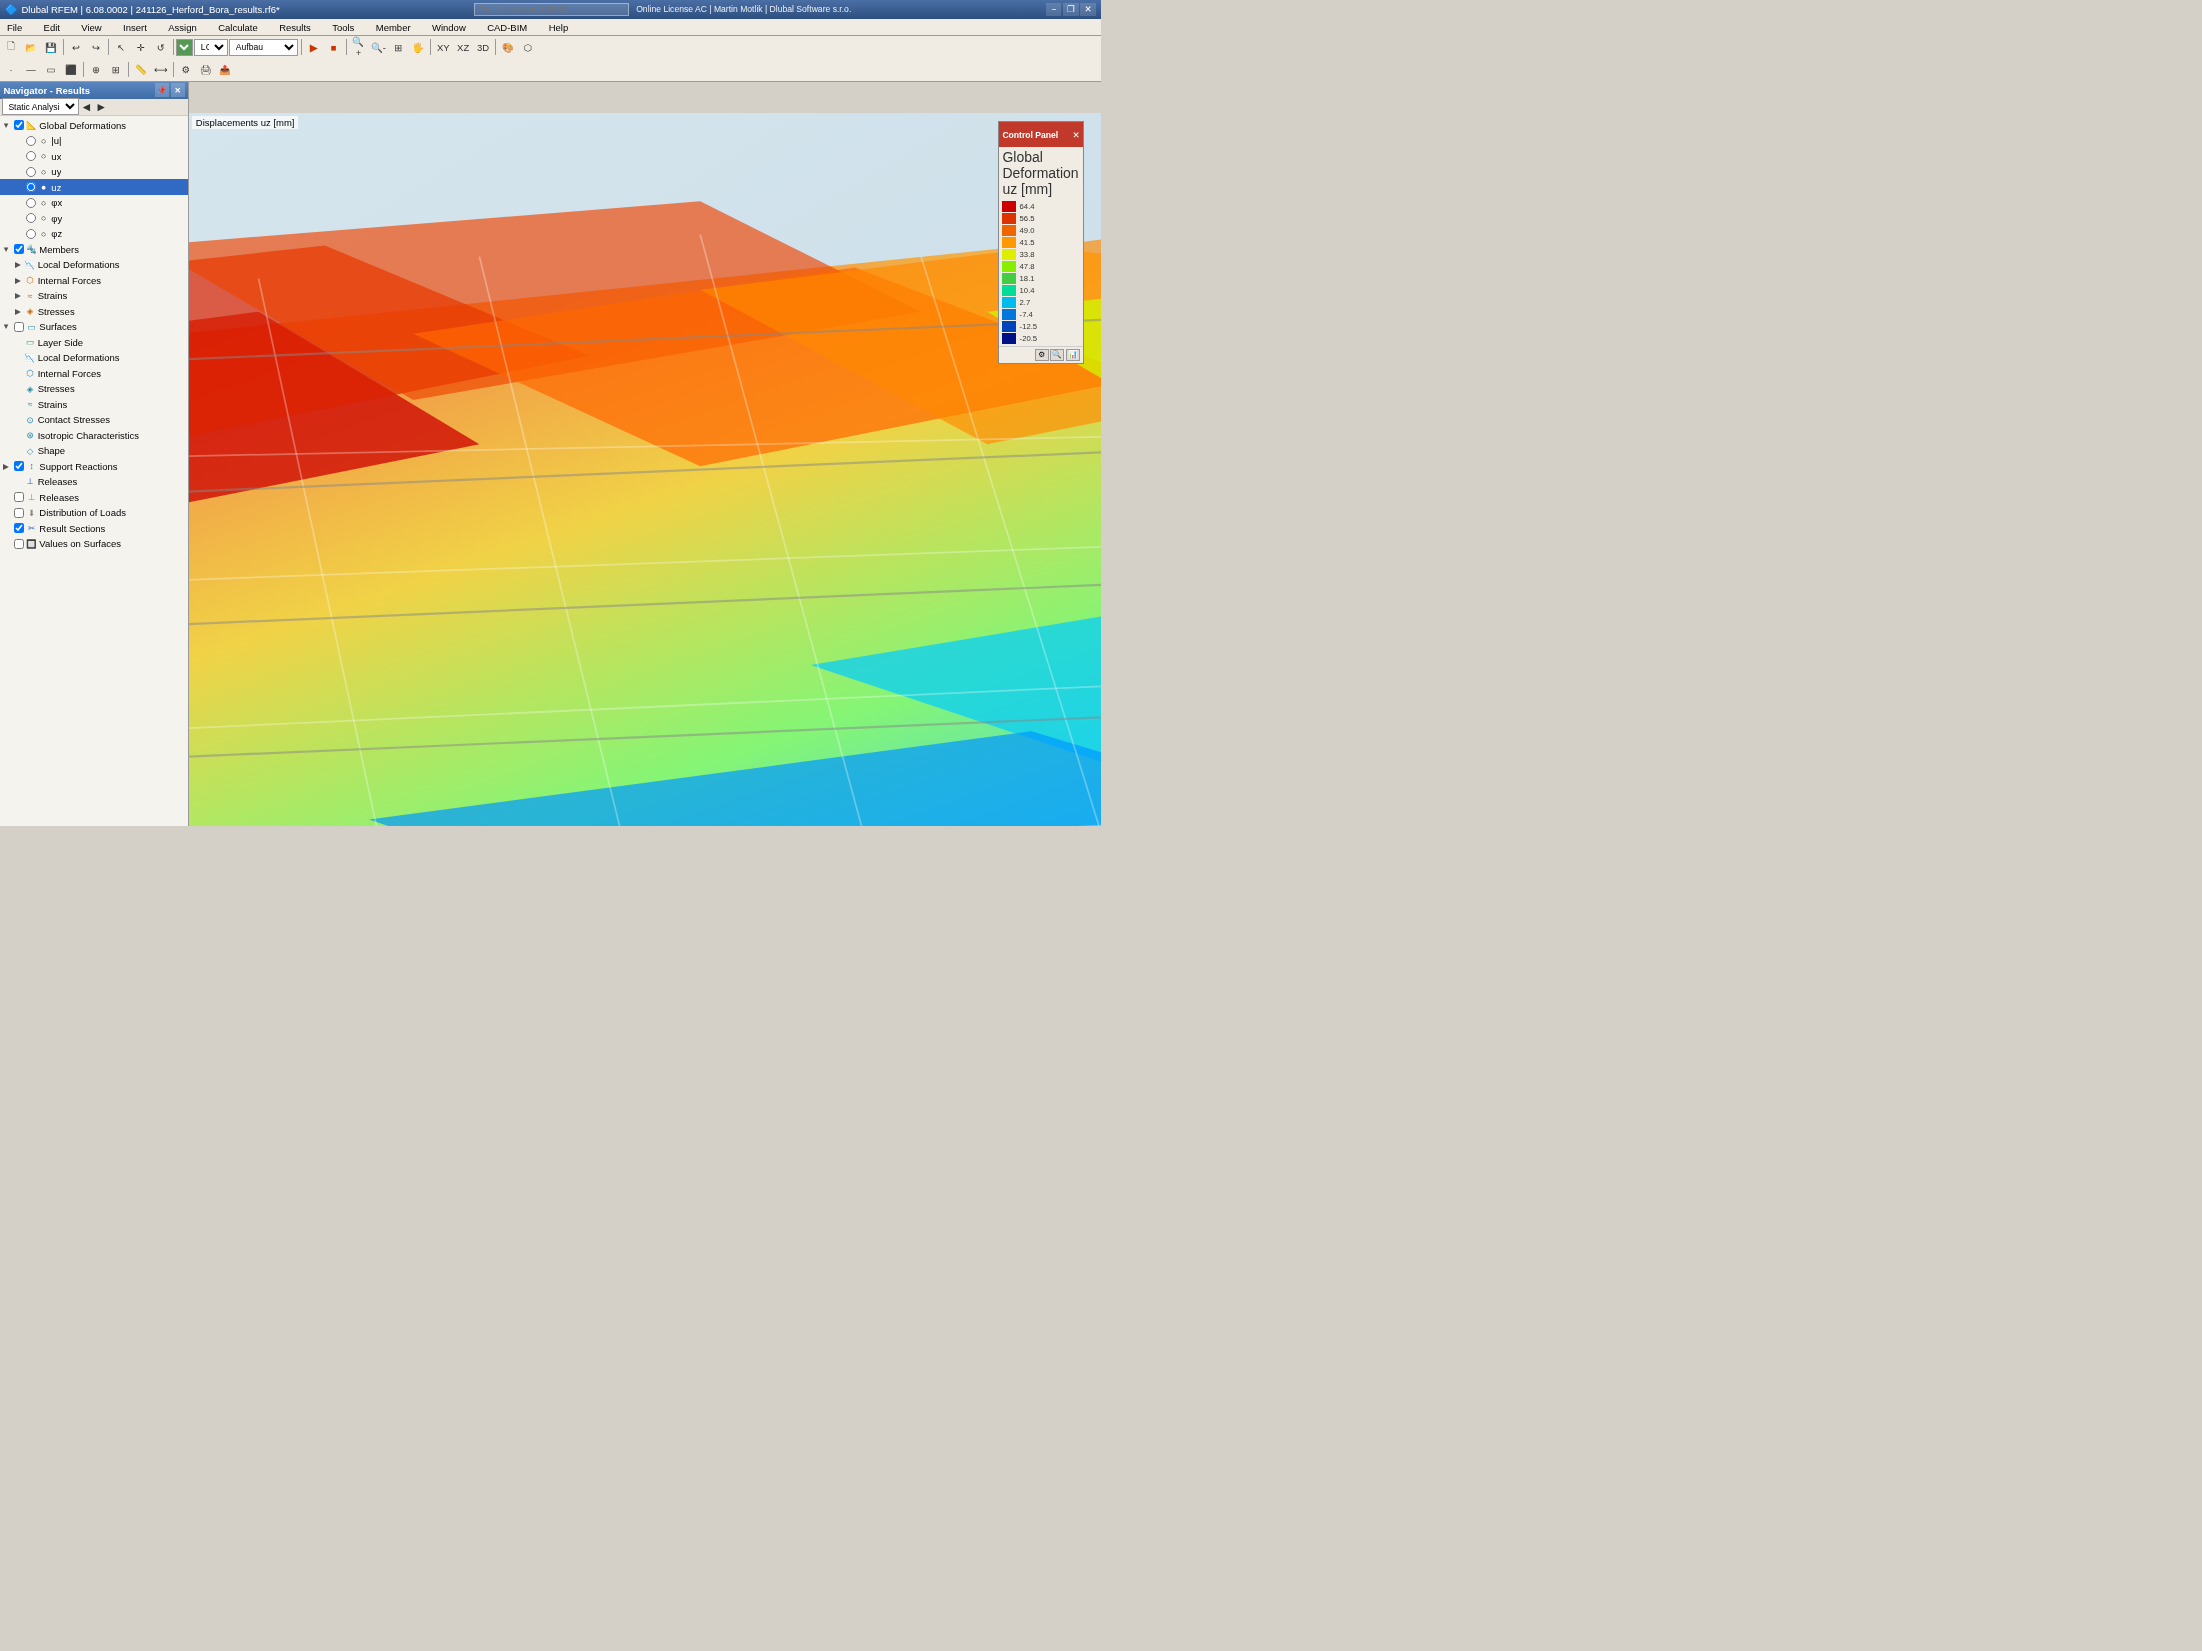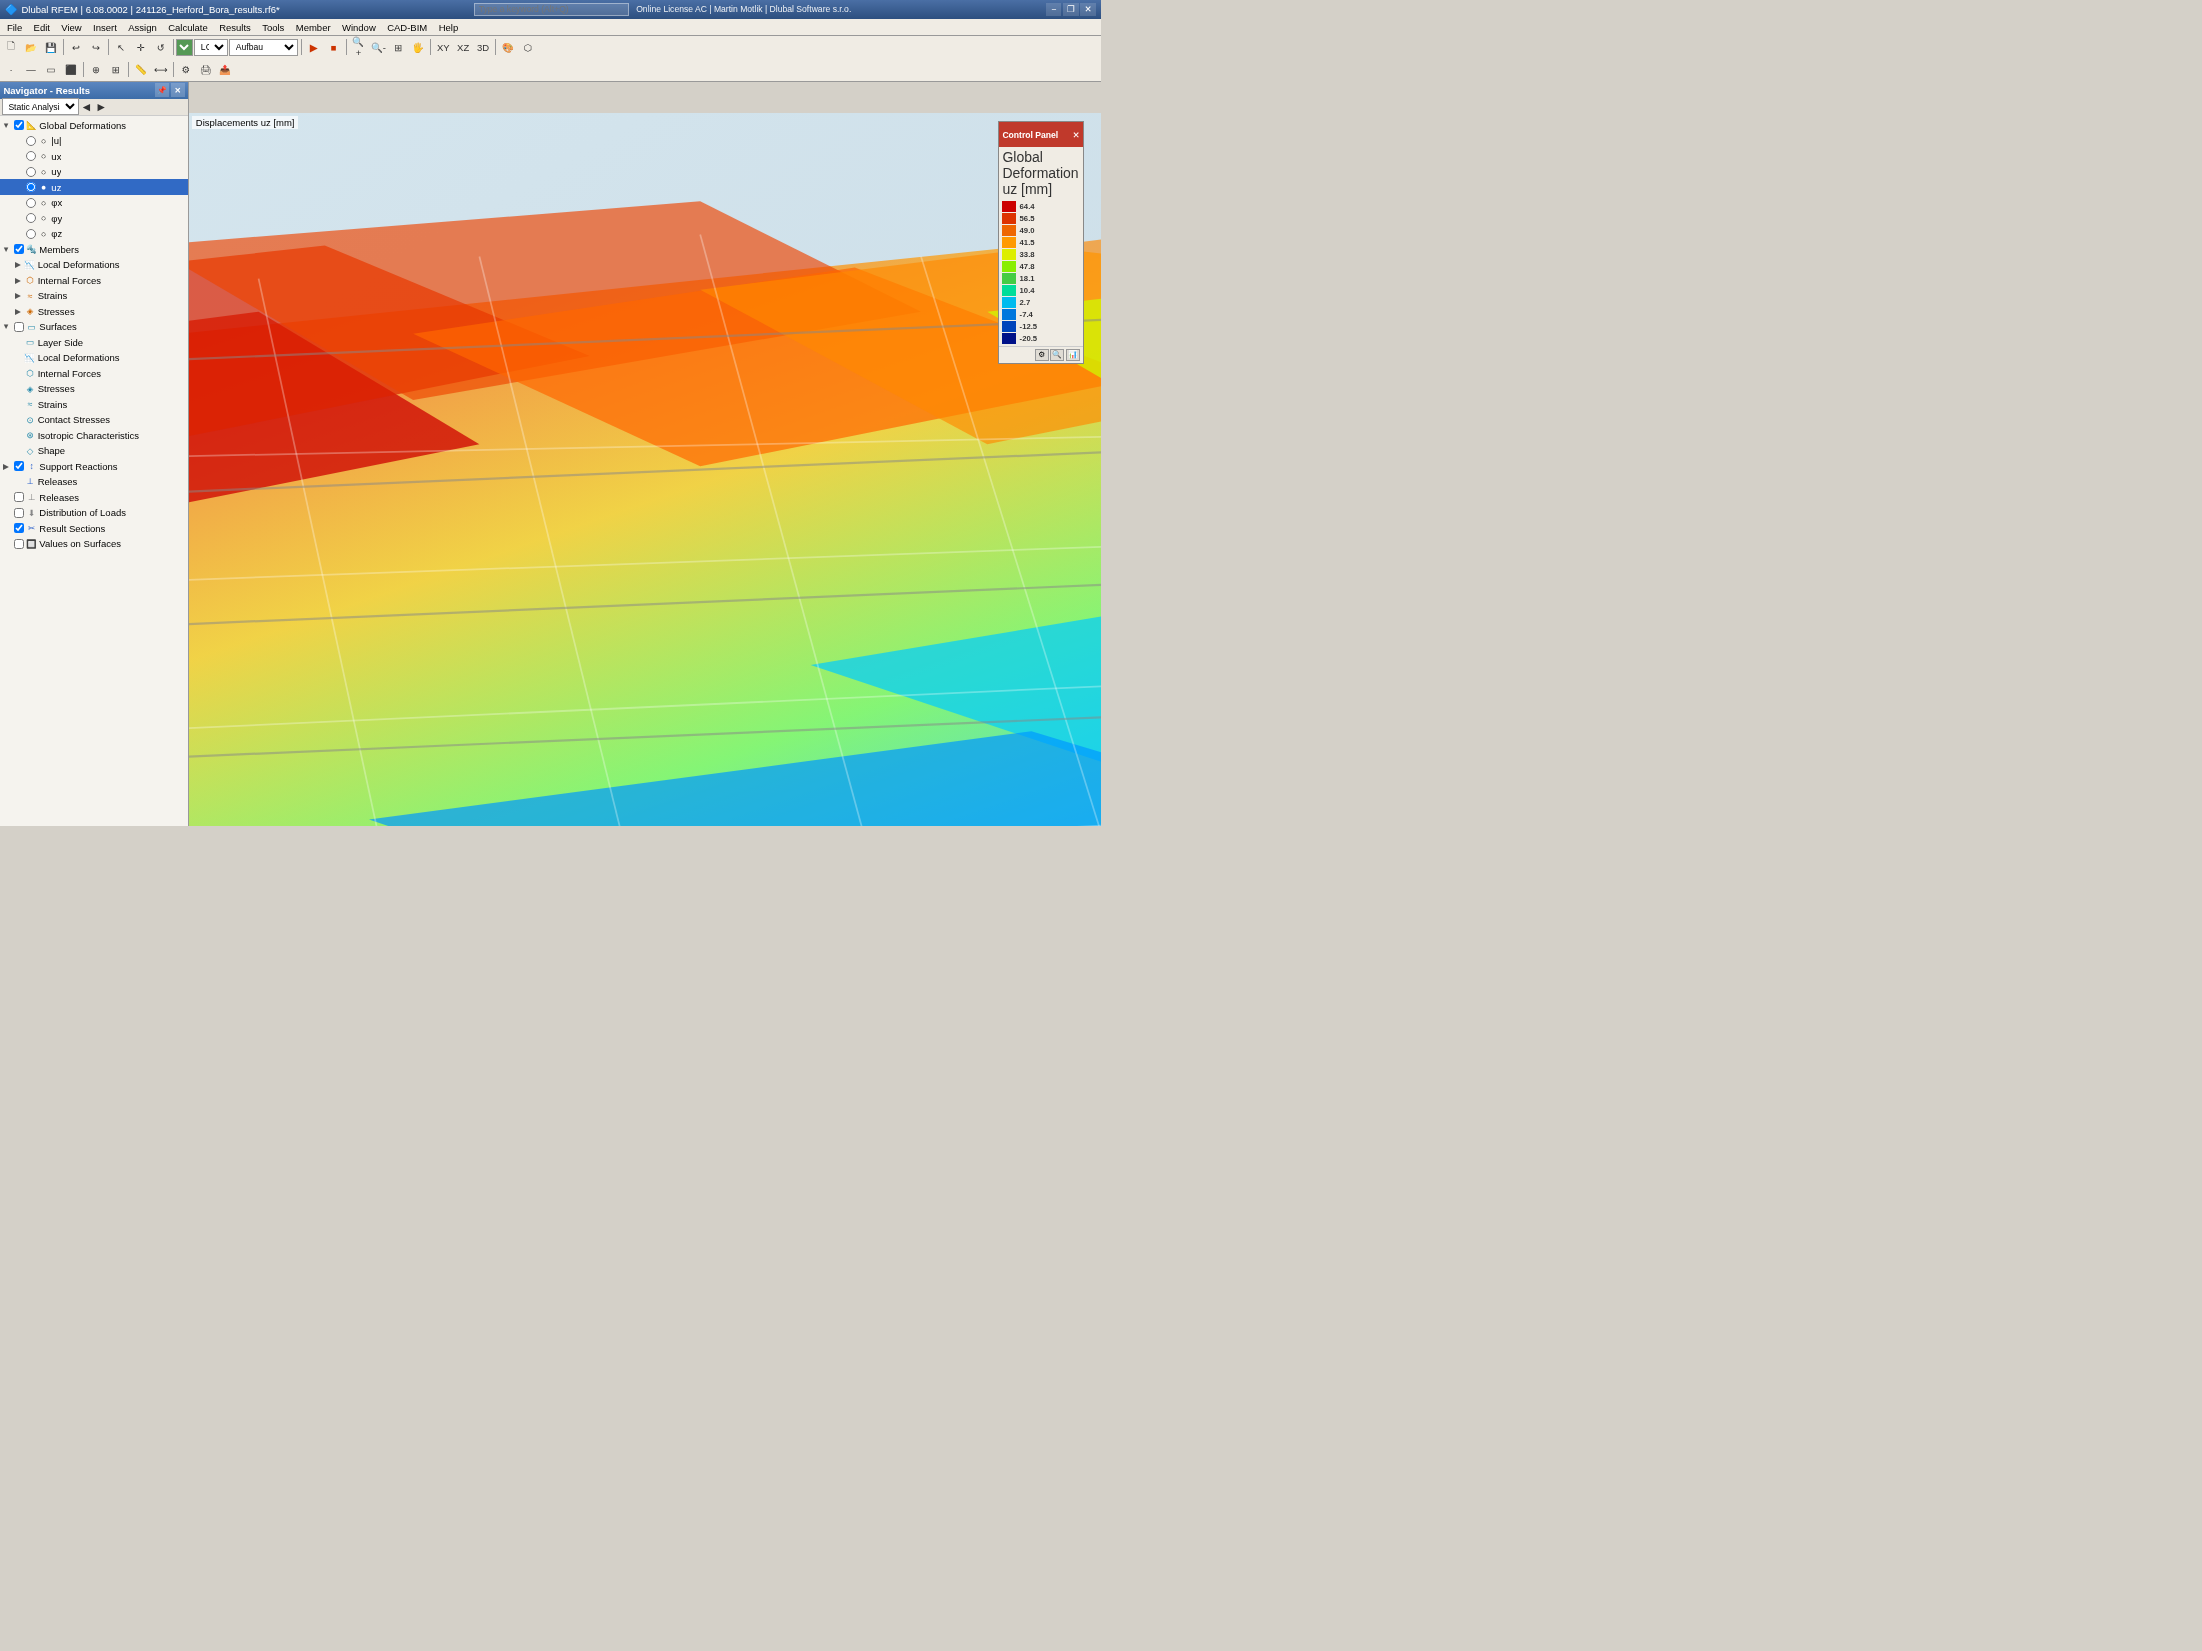--- a/index.html
+++ b/index.html
@@ -21,21 +21,21 @@
     .win-btn { width: 15.5px; height: 13.8px; display: flex; align-items: center; justify-content: center; font-size: 8.6px; cursor: pointer; background: rgba(255,255,255,0.15); border: none; color: white; }
 
     
     .menu-bar {
       background: #f0ece4;
       height: 17px;
       display: flex;
       align-items: center;
       border-bottom: 0.9px solid #999;
       padding: 0 1.7px;
-      gap: 1px;
+      gap: 11px;
     }
     .menu-item {
       padding: 0 5.2px;
       height: 17px;
       display: flex;
       align-items: center;
       cursor: pointer;
       font-size: 9.5px;
       color: #000;
     }
@@ -178,21 +178,21 @@
       color: white;
       height: 25px;
       display: flex;
       align-items: center;
       justify-content: space-between;
       padding: 0 3.4px;
       font-size: 8.6px;
       font-weight: bold;
     }
     .cp-title { font-size: 14px; padding: 1.7px 3.4px; color: #333; }
-    .cp-legend { padding: 1.7px 3.4px; font-weight: bold; }
+    .cp-legend { padding: 1.7px 3.4px; }
     .legend-row { display: flex; align-items: center; gap: 3.4px; height: 12px; }
     .legend-color { width: 13.8px; height: 10.3px; flex-shrink: 0; }
     .legend-label { font-size: 7.7px; color: #333; }
     .cp-footer { display: flex; justify-content: flex-end; gap: 1.7px; padding: 1.7px 3.4px; border-top: 0.9px solid #ccc; }
     .cp-footer-btn { width: 13.8px; height: 12px; font-size: 7.7px; display: flex; align-items: center; justify-content: center; cursor: pointer; background: #e0dcd4; border: 0.9px solid #999; }
 
     
     .viewport-status {
       position: absolute;
       bottom: 0;

